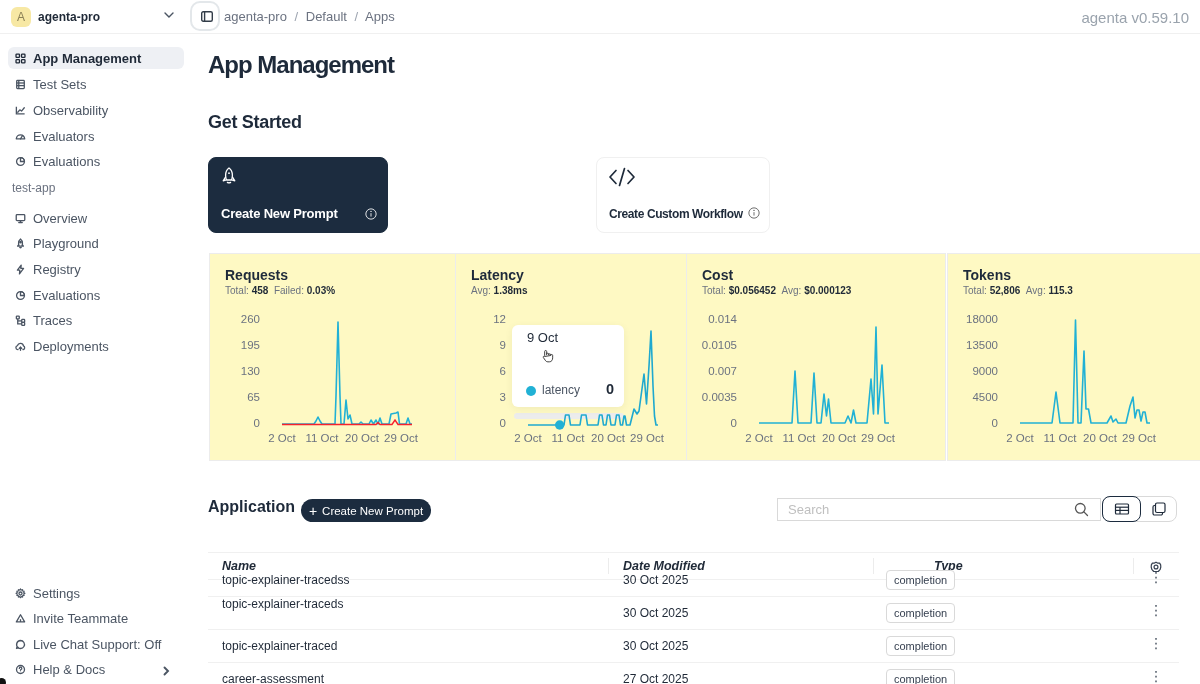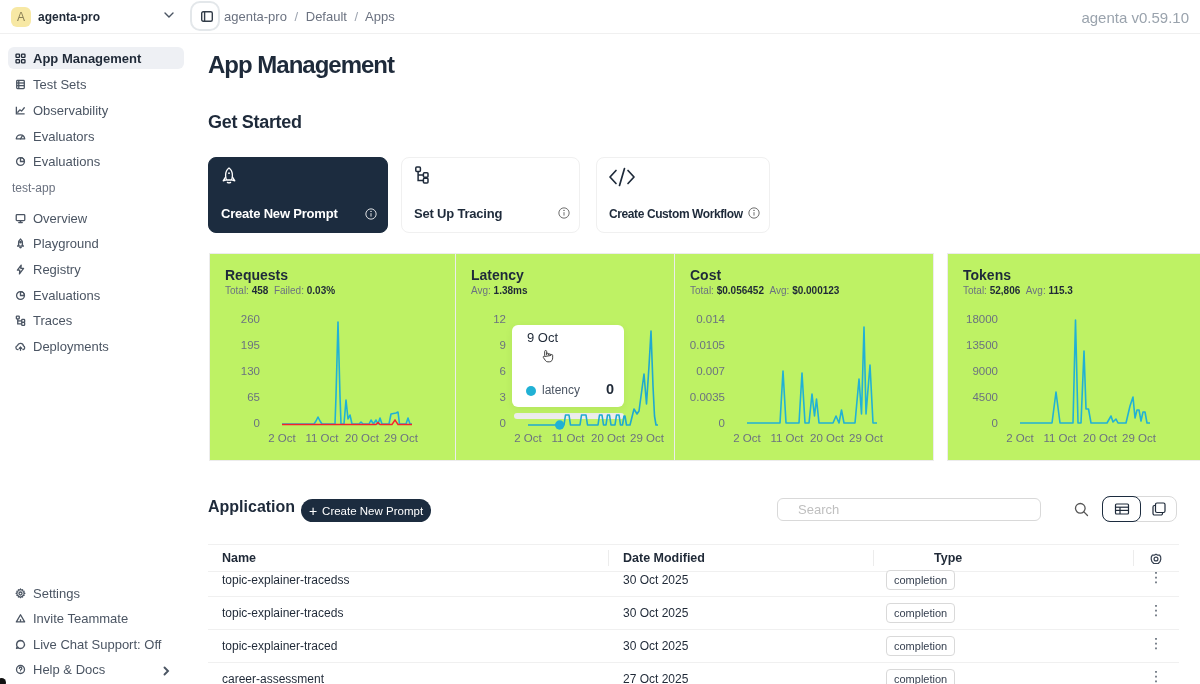--- a/index.html
+++ b/index.html
@@ -39,34 +39,34 @@
 h2.gs { position:absolute; left:22px; top:78px; font-size:18px; font-weight:600; color:#1e2a3a; letter-spacing:-0.3px; }
 
 .gscard { position:absolute; top:123px; height:76px; border-radius:8px; background:#fff;
   border:1px solid #f0f0f0; }
 .gscard.dark { background:#1c2c3f; border-color:#1c2c3f; }
 .gscard .nm { position:absolute; left:12px; bottom:11px; font-size:13px; font-weight:600; color:#1e2a3a; white-space:nowrap; letter-spacing:-0.2px; }
 .gscard.dark .nm { color:#fff; }
 .gscard .info { position:absolute; right:9px; bottom:13px; width:12px; height:12px; }
 .gscard .icn { position:absolute; left:12px; top:8px; }
 
-.stat { position:absolute; top:219px; width:260px; height:208px; background:#bef264;
+.stat { position:absolute; top:219px; width:260px; height:208px; background:#fef9c3;
   border:1px solid #ececec; border-radius:0; }
 .stat .t { position:absolute; left:15px; top:13px; font-size:14px; font-weight:600; color:#1e2a3a; }
 .stat .sub { position:absolute; left:15px; top:31px; font-size:10px; color:#6b7280; }
 .stat .sub b { color:#1f2937; }
 .stat svg.chart { position:absolute; left:0; top:52px; }
 
 
 #apph { position:absolute; left:22px; top:464px; font-size:16px; font-weight:600; color:#1e2a3a; }
 #newbtn { position:absolute; left:115px; top:465px; width:130px; height:23px; background:#1c2c3f;
   border-radius:12px; color:#fff; font-size:11.5px; text-align:center; line-height:23px; }
-#search { position:absolute; left:591px; top:464px; width:264px; height:23px;
-  border:1px solid #d9d9d9; border-radius:6px; color:#bfbfbf; font-size:13px;
-  line-height:21px; padding-left:20px; }
+#search { position:absolute; left:591px; top:464px; width:324px; height:23px;
+  border:1px solid #d9d9d9; border-radius:0; color:#bfbfbf; font-size:13px;
+  line-height:21px; padding-left:10px; }
 #togglegrp { position:absolute; left:916px; top:462px; width:75px; height:26px;
   border:1px solid #d9d9d9; border-radius:8px; }
 #togL { position:absolute; left:-1px; top:-1px; width:39px; height:26px; border:1px solid #1c2c3f; border-radius:8px; }
 
 
 #tbl { position:absolute; left:22px; top:502px; width:971px; }
 .trow { position:absolute; left:0; width:971px; height:33px; border-bottom:1px solid #f0f0f0; }
 .thead { height:28px; font-weight:bold; border-top:1px solid #f0f0f0; }
 .cell { position:absolute; font-size:12px; color:#1f2937; }
 .c1 { left:14px; } .c2 { left:415px; } .c3 { left:678px;margin-left:48px; }
@@ -258,37 +258,20 @@
             <path d="M6.4 15.4 Q8 16.5 9.6 15.4" stroke-linecap="round"></path>
           </g>
         </svg>
       <div class="nm">Create New Prompt</div>
       <svg class="info" style="right:10px; bottom:12px;" viewBox="0 0 14 14">
           <circle cx="7" cy="7" r="6" stroke="#fff" fill="none"></circle>
           <line x1="7" y1="6" x2="7" y2="10" stroke="#fff"></line>
           <circle cx="7" cy="4" r="0.8" fill="#fff"></circle>
         </svg>
     </div>
-    <div class="gscard" style="left:215px; width:179px;">
-      <svg class="icn" width="16" height="18" viewBox="0 0 16 18">
-          <g stroke="#1e2a3a" fill="none" stroke-width="1.5">
-            <rect x="1.8" y="1" width="4.6" height="4.6" rx="1"></rect>
-            <path d="M4.1 5.6 V14.6 H9.4"></path>
-            <path d="M4.1 9 H9.4"></path>
-            <rect x="9.4" y="6.7" width="4.6" height="4.6" rx="1"></rect>
-            <rect x="9.4" y="12.3" width="4.6" height="4.6" rx="1"></rect>
-          </g>
-        </svg>
-      <div class="nm">Set Up Tracing</div>
-      <svg class="info" viewBox="0 0 14 14">
-          <circle cx="7" cy="7" r="6" stroke="#555" fill="none"></circle>
-          <line x1="7" y1="6" x2="7" y2="10" stroke="#555"></line>
-          <circle cx="7" cy="4" r="0.8" fill="#555"></circle>
-        </svg>
-    </div>
     <div class="gscard" style="left:410px; width:174px;">
       <svg class="icn" width="28" height="20" viewBox="0 0 28 20" style="top:9px; left:11px;">
           <g stroke="#1e2a3a" fill="none" stroke-width="1.7" stroke-linecap="round" stroke-linejoin="round">
             <path d="M8 3.5 L2 10 L8 16.5"></path>
             <path d="M20 3.5 L26 10 L20 16.5"></path>
             <path d="M16.5 1.5 L11.5 18.5"></path>
           </g>
         </svg>
       <div class="nm" style="font-size:12px; letter-spacing:-0.4px;text-align:right;">Create Custom Workflow</div>
       <svg class="info" viewBox="0 0 14 14">
@@ -342,21 +325,21 @@
       </svg>
       <div class="abs" style="left:56px; top:71px; width:112px; height:82px; background:#fff; border-radius:6px; box-shadow:0 2px 8px rgba(0,0,0,0.06);"></div>
       <div class="abs" style="left:71px; top:76px; font-size:13px; color:#1f2937;">9 Oct</div>
       <svg class="abs" width="16" height="17" viewBox="0 0 24 24" style="left:84px; top:94px;">
           <path d="M7 11 V4.5 a1.5 1.5 0 0 1 3 0 V10 m0 -1.5 a1.5 1.5 0 0 1 3 0 V10 m0 -0.5 a1.5 1.5 0 0 1 3 0 V10.5 m0 0 a1.5 1.5 0 0 1 3 0 V14 c0 3 -1.5 6 -5 6 h-2 c-2 0 -3.2 -0.8 -4.2 -2.5 L5 13.5 c-0.8 -1.3 0.8 -2.6 2 -1.5 Z" fill="#fff" stroke="#333" stroke-width="1.4" stroke-linejoin="round"></path>
         </svg>
       <div class="abs" style="left:86px; top:129px; font-size:12px; color:#4b5563;">latency</div>
       <div class="abs" style="left:70px; top:132px; width:10px; height:10px; border-radius:50%; background:#21b1d5;"></div>
       <div class="abs" style="left:150px; top:127px; font-size:14.5px; font-weight:bold; color:#1f2937;">0</div>
     </div>
-    <div class="stat" id="card-cost" style="left:488px;">
+    <div class="stat" id="card-cost" style="left:500px;">
       <div class="t">Cost</div>
       <div class="sub">Total: <b>$0.056452</b> &nbsp;Avg: <b>$0.000123</b></div>
       <svg class="chart" width="232" height="150">
         <g font-size="11.5" fill="#6b7280" text-anchor="end">
           <text x="50" y="17">0.014</text>
             <text x="50" y="43">0.0105</text>
             <text x="50" y="69">0.007</text>
             <text x="50" y="95">0.0035</text>
             <text x="50" y="121">0</text>
         </g>
@@ -409,42 +392,42 @@
         </svg>
       <svg class="abs" width="16" height="16" viewBox="0 0 16 16" style="left:48px; top:4px;">
           <g stroke="#1e2a3a" fill="none" stroke-width="1.2">
             <rect x="4.5" y="2" width="9.5" height="9.5" rx="1.5"></rect>
             <path d="M11.5 12 v0.5 a1.5 1.5 0 0 1 -1.5 1.5 H3.5 A1.5 1.5 0 0 1 2 12.5 V6 a1.5 1.5 0 0 1 1.5 -1.5 H4"></path>
           </g>
         </svg>
     </div>
 
     <div id="tbl">
-      <div class="trow thead" style="top:8px;">
+      <div class="trow thead" style="top:16px;font-style:italic;">
         <div class="cell c1" style="top:6px; font-size:12.5px;">Name</div>
         <div class="cell c2" style="top:6px; font-size:12.5px;text-align:center;">Date Modified</div>
         <div class="cell c3" style="top:6px; font-size:12.5px;">Type</div>
         <div class="abs" style="left:400px; top:5px; width:1px; height:16px; background:#ececec;"></div>
         <div class="abs" style="left:665px; top:5px; width:1px; height:16px; background:#ececec;"></div>
         <div class="abs" style="left:925px; top:5px; width:1px; height:16px; background:#ececec;"></div>
         <svg class="abs" width="12" height="12" viewBox="0 0 16 16" style="left:942px; top:8px;">
             <g stroke="#374151" fill="none" stroke-width="1.6">
               <path d="M8 1.6 L10 2.8 H12.8 L14.2 5.2 L14.4 8 L13.6 11.2 L11 14 H8 L5 14 L2.4 11.2 L1.6 8 L1.8 5.2 L3.2 2.8 H6 Z" stroke-linejoin="round"></path>
               <circle cx="8" cy="8" r="2.6"></circle>
             </g>
           </svg>
       </div>
       <div class="trow" style="top:28px;">
         <div class="cell c1" style="top:9px;">topic-explainer-tracedss</div>
         <div class="cell c2" style="top:9px;">30 Oct 2025</div>
         <div class="tag">completion</div>
         <div class="dots">⋮</div>
       </div>
       <div class="trow" style="top:61px;">
-        <div class="cell c1" style="top:9px;">topic-explainer-traceds</div>
+        <div class="cell c1" style="top:0;">topic-explainer-traceds</div>
         <div class="cell c2" style="top:9px;">30 Oct 2025</div>
         <div class="tag">completion</div>
         <div class="dots">⋮</div>
       </div>
       <div class="trow" style="top:94px;">
         <div class="cell c1" style="top:9px;">topic-explainer-traced</div>
         <div class="cell c2" style="top:9px;">30 Oct 2025</div>
         <div class="tag">completion</div>
         <div class="dots">⋮</div>
       </div>

